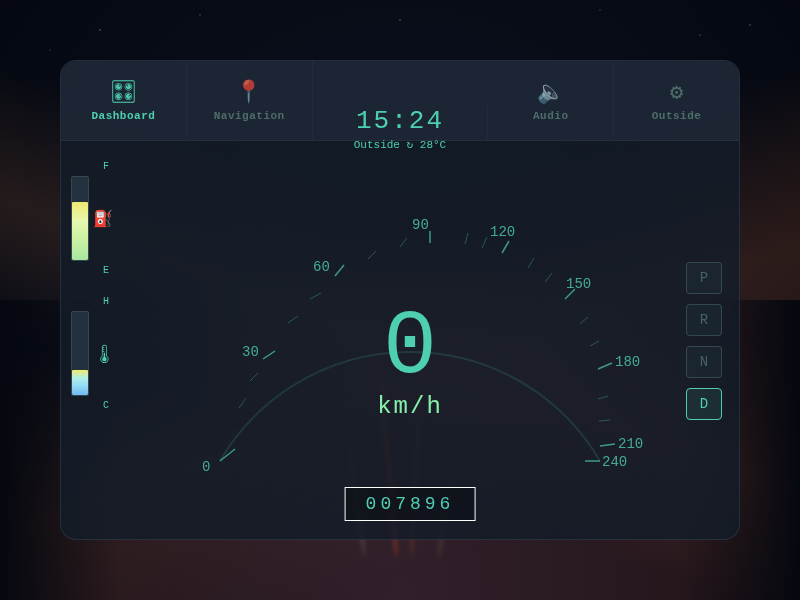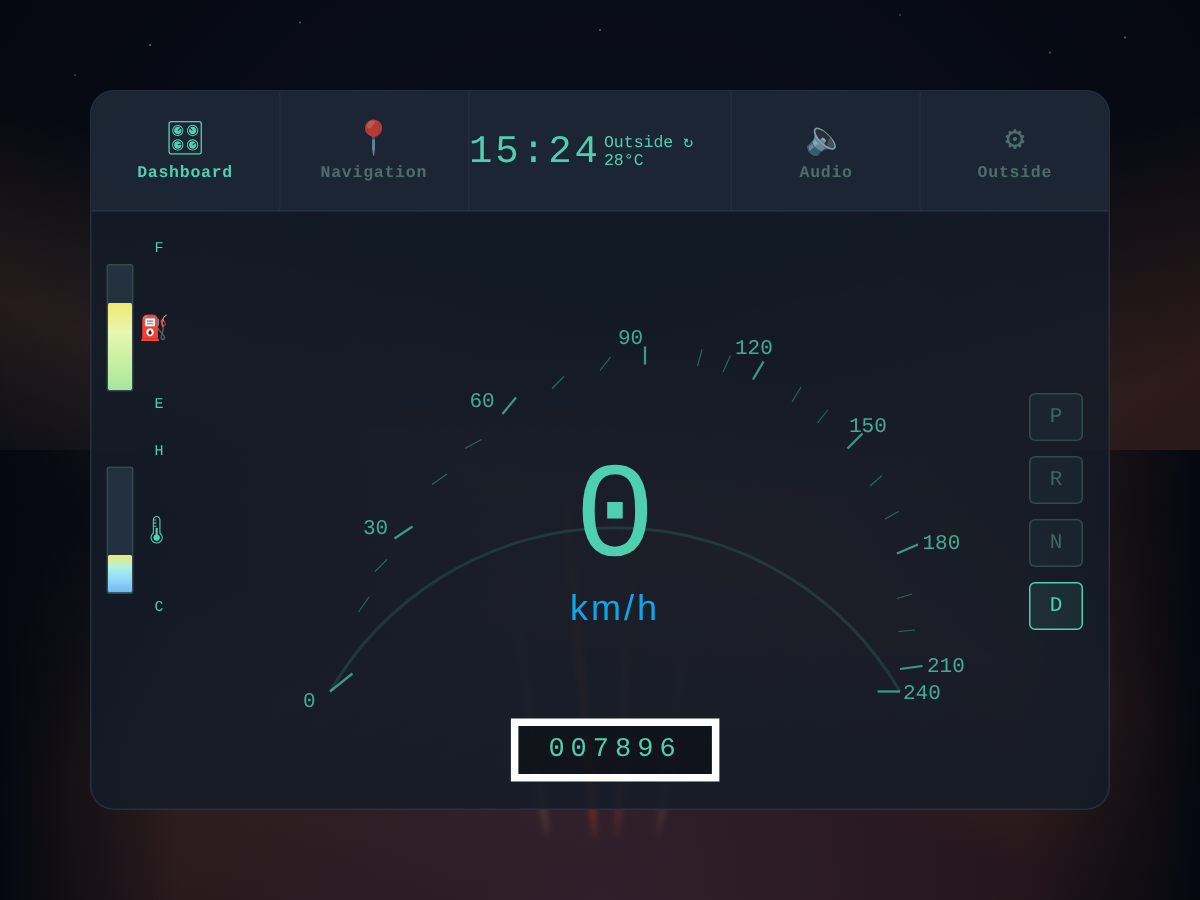--- a/index.html
+++ b/index.html
@@ -162,24 +162,25 @@
     .nav-label {
       font-size: 11px;
       letter-spacing: 0.5px;
       font-weight: bold;
     }
 
     
     .nav-center {
       flex: 1.4;
       display: flex;
-      flex-direction: row;
-      align-items: center;
-      justify-content: center;
+      flex-direction: column;
+      align-items: center;
+      justify-content: space-between;
       gap: 2px;
+      margin-top: 45px;
     }
     .nav-time {
       font-size: 26px;
       color: #4ecfb0;
       font-family: 'Courier New', monospace;
       letter-spacing: 2px;
     }
     .nav-weather {
       font-size: 11px;
       color: #4ecfb0;
@@ -281,32 +282,32 @@
     .speed-value {
       font-size: 90px;
       color: #4ecfb0;
       font-family: 'Courier New', monospace;
       font-weight: 300;
       line-height: 1;
     }
 
     .speed-unit {
       font-size: 24px;
-      color: #0ea5e9;
-      font-family: Liberation Sans, sans-serif;
+      color: #86efac;
+      font-family: Liberation Mono, monospace;
       letter-spacing: 2px;
     }
 
     
     .odometer {
       position: absolute;
       bottom: 20px;
       left: 50%;
       transform: translateX(-50%);
-      border: 5px solid #ffffff;
+      border: 1px solid #ffffff;
       padding: 6px 20px;
       font-size: 18px;
       color: #4ecfb0;
       font-family: 'Courier New', monospace;
       letter-spacing: 4px;
       background: rgba(0,0,0,0.3);
     }
 
     
     .right-panel {

